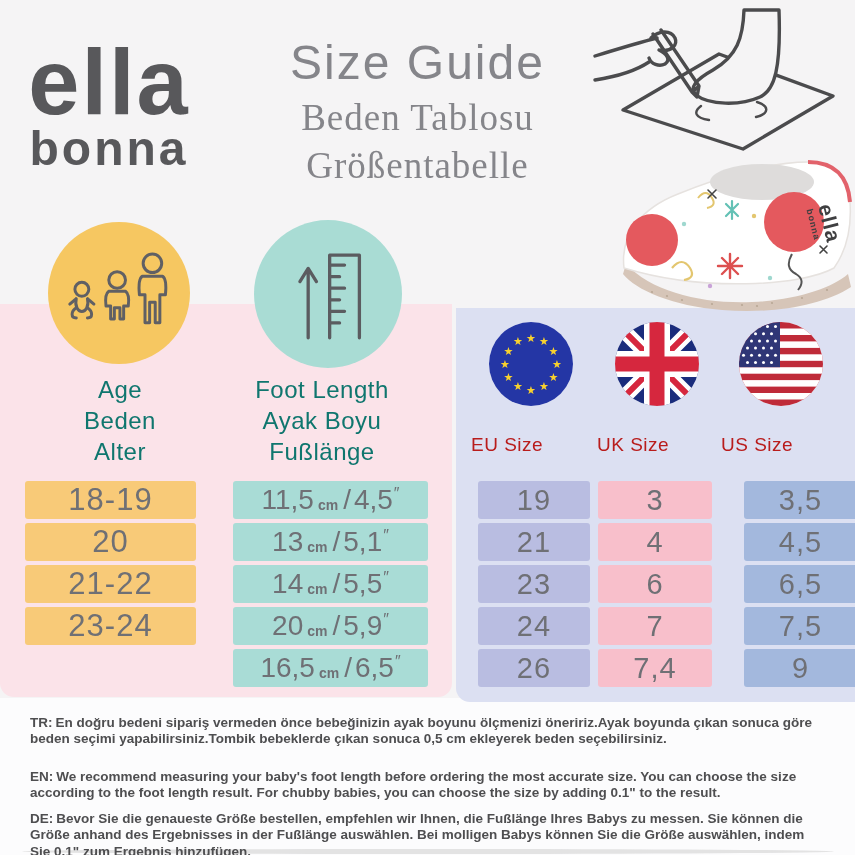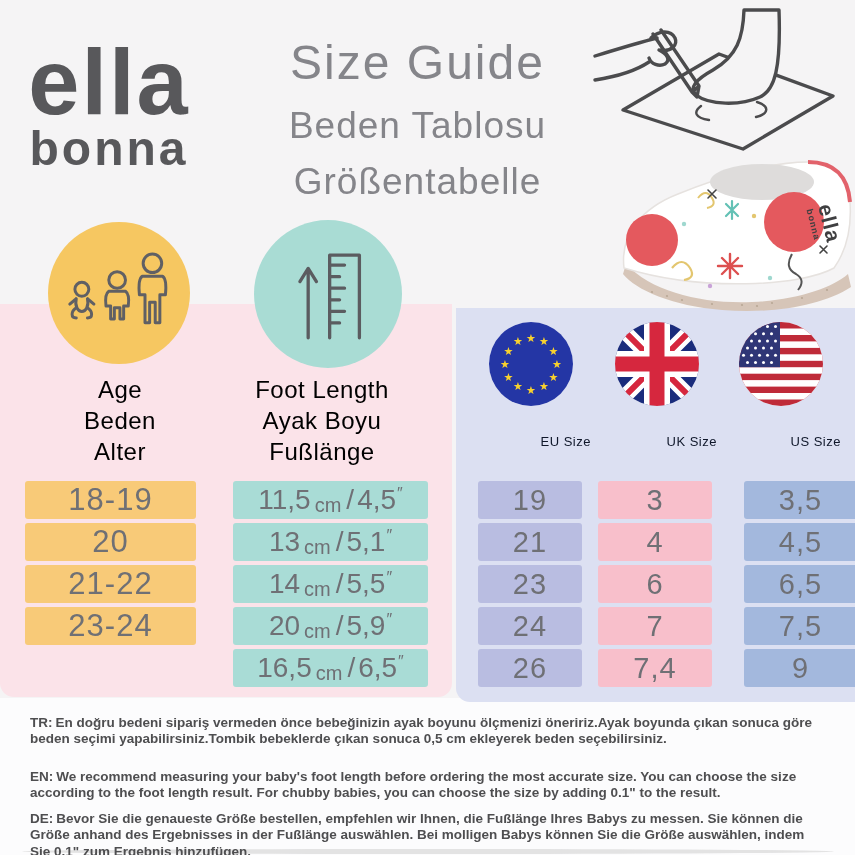--- a/index.html
+++ b/index.html
@@ -15,49 +15,49 @@
   .bottom-shadow{left:22px;bottom:1px;width:812px;height:5px;background:#DCDCDC;border-radius:50%;opacity:.8;}
 
   
   .logo{left:20px;top:40px;width:178px;text-align:center;color:#58585B;font-weight:bold;}
   .logo-ella{font-size:92px;line-height:84px;letter-spacing:2px;}
   .logo-bonna{font-size:48px;line-height:42px;letter-spacing:3px;margin-top:4px;}
 
   
   .title{left:235px;top:34px;width:365px;text-align:center;color:#85858A;}
   .title-main{font-size:48px;line-height:58px;letter-spacing:2px;}
-  .title-sub{font-size:37px;line-height:44px;letter-spacing:1px;margin-top:12px;}
+  .title-sub{font-size:37px;line-height:44px;letter-spacing:1px;margin-top:4px;font-family:Liberation Serif, serif;}
 
   
   .icon-circle{border-radius:50%;display:flex;align-items:center;justify-content:center;}
   .age-circle{left:48px;top:222px;width:142px;height:142px;background:#F6C761;}
   .foot-circle{left:254px;top:220px;width:148px;height:148px;background:#A9DCD4;}
 
   
-  .col-labels{top:374px;width:240px;text-align:center;font-size:24px;color:#000000;line-height:31px;letter-spacing:.5px;}
+  .col-labels{top:374px;width:240px;text-align:center;font-size:24px;color:#0f766e;line-height:31px;letter-spacing:.5px;}
   .age-labels{left:0;}
   .foot-labels{left:202px;}
 
   
   .flag-wrap{top:322px;width:84px;height:84px;border-radius:50%;overflow:hidden;background:#fff;}
   .flag-eu{left:489px;} .flag-uk{left:615px;} .flag-us{left:739px;}
-  .flag-label{top:434px;width:120px;text-align:right;font-size:13px;color:#0f172a;letter-spacing:.5px;}
+  .flag-label{top:434px;width:120px;text-align:left;font-size:19px;color:#b91c1c;letter-spacing:.5px;}
   .lbl-eu{left:471px;} .lbl-uk{left:597px;} .lbl-us{left:721px;}
 
   
   .row{height:38px;border-radius:3px;display:flex;align-items:center;justify-content:center;
        color:#6F7075;letter-spacing:1px;}
   .age-row{left:25px;width:171px;background:#F8CA78;font-size:31px;}
   .foot-row{left:233px;width:195px;background:#A9DCD6;font-size:28px;letter-spacing:0;}
-  .eu-row{left:478px;width:104px;background:#B9BDE1;font-size:29px;}
+  .eu-row{left:478px;width:112px;background:#B9BDE1;font-size:29px;}
   .uk-row{left:598px;width:114px;background:#F8BFCB;font-size:29px;}
   .us-row{left:744px;width:113px;background:#A3B8DD;font-size:29px;}
   .r0{top:481px;} .r1{top:523px;} .r2{top:565px;} .r3{top:607px;} .r4{top:649px;}
 
-  .fl-unit{font-size:20px;margin:10px 2px 0 4px;}
+  .fl-unit{font-size:14px;margin:10px 2px 0 4px;font-weight:bold;}
   .fl-slash{margin:0 3px;}
   .fl-prime{font-size:16px;margin:-12px 0 0 1px;}
 
   
   .note{left:30px;width:798px;font-size:13.5px;line-height:16.5px;color:#4E4E50;font-weight:bold;}
   .note b{margin-right:3px;}
   .note-tr{top:701px;} .note-en{top:755px;} .note-de{top:797px;}
 
   svg{display:block;}
 </style>

